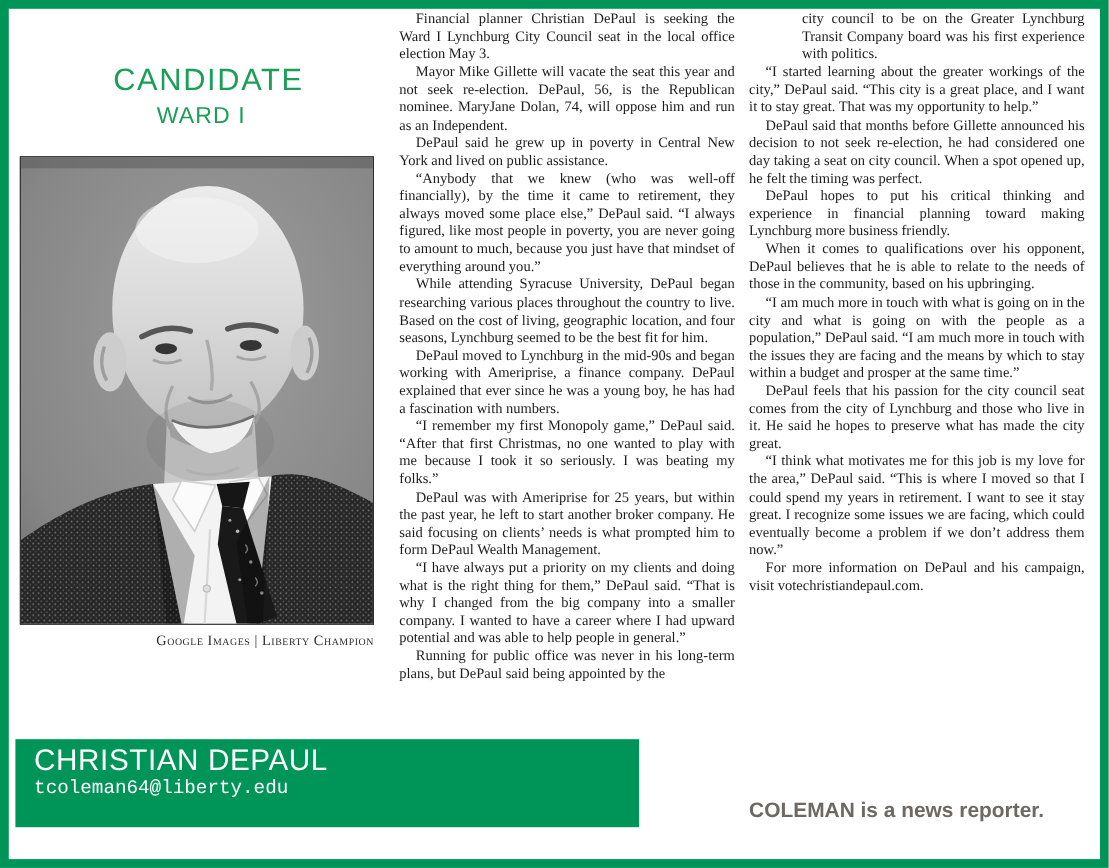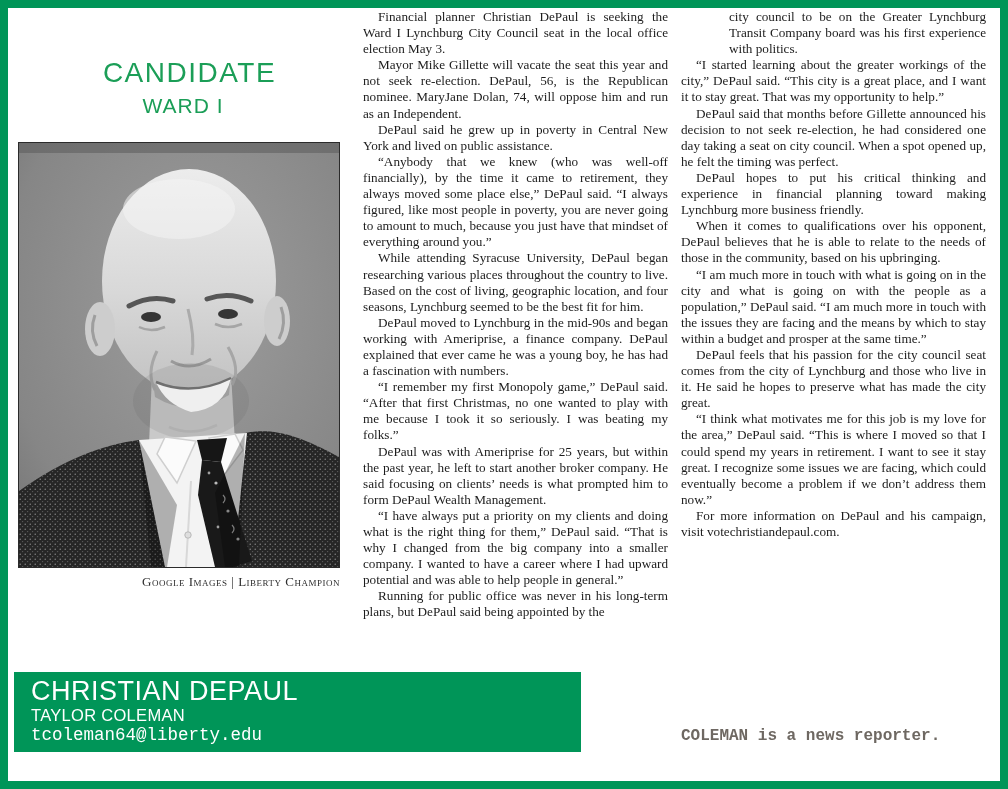--- a/index.html
+++ b/index.html
@@ -61,22 +61,22 @@
     background:#009558;
     color:#ffffff;
     font-family:"Liberation Sans", sans-serif;
     padding:5px 0 0 17px;
   }
   .banner .name   { font-size:27px; line-height:29px; font-weight:400; letter-spacing:0.5px; }
   .banner .author { font-size:16.5px; line-height:18px; font-weight:400; letter-spacing:0.3px; }
   .banner .email  { font-size:17.5px; line-height:22px; font-weight:400;font-family:Liberation Mono, monospace; }
   .reporter-note {
     position:absolute; left:673px; top:719px;
-    font-family:Liberation Mono, monospace;
-    font-size:16px; font-weight:700;
+    font-family:Liberation Sans, sans-serif;
+    font-size:19px; font-weight:700;
     color:#6e6862;
   }
 </style>
 </head>
 <body>
 
 <div class="page">
 
   <div class="kicker">CANDIDATE</div>
   <div class="ward">WARD I</div>
@@ -159,39 +159,38 @@
     </svg>
   </div>
   <div class="photo-credit">Google Images | Liberty Champion</div>
 
   <div class="col col-1">
     <p>Financial planner Christian DePaul is seeking the Ward I Lynchburg City Council seat in the local office election May 3.</p>
     <p>Mayor Mike Gillette will vacate the seat this year and not seek re-election. DePaul, 56, is the Republican nominee. MaryJane Dolan, 74, will oppose him and run as an Independent.</p>
     <p>DePaul said he grew up in poverty in Central New York and lived on public assistance.</p>
     <p>“Anybody that we knew (who was well-off financially), by the time it came to retirement, they always moved some place else,” DePaul said. “I always figured, like most people in poverty, you are never going to amount to much, because you just have that mindset of everything around you.”</p>
     <p>While attending Syracuse University, DePaul began researching various places throughout the country to live. Based on the cost of living, geographic location, and four seasons, Lynchburg seemed to be the best fit for him.</p>
-    <p>DePaul moved to Lynchburg in the mid-90s and began working with Ameriprise, a finance company. DePaul explained that ever came he was a young boy, he has had a fascination with numbers.</p>
+    <p>DePaul moved to Lynchburg in the mid-90s and began working with Ameriprise, a finance company. DePaul explained that ever since he was a young boy, he has had a fascination with numbers.</p>
     <p>“I remember my first Monopoly game,” DePaul said. “After that first Christmas, no one wanted to play with me because I took it so seriously. I was beating my folks.”</p>
     <p>DePaul was with Ameriprise for 25 years, but within the past year, he left to start another broker company. He said focusing on clients’ needs is what prompted him to form DePaul Wealth Management.</p>
     <p>“I have always put a priority on my clients and doing what is the right thing for them,” DePaul said. “That is why I changed from the big company into a smaller company. I wanted to have a career where I had upward potential and was able to help people in general.”</p>
     <p>Running for public office was never in his long-term plans, but DePaul said being appointed by the</p>
   </div>
 
   <div class="col col-2">
     <p class="cont">city council to be on the Greater Lynchburg Transit Company board was his first experience with politics.</p>
     <p>“I started learning about the greater workings of the city,” DePaul said. “This city is a great place, and I want it to stay great. That was my opportunity to help.”</p>
     <p>DePaul said that months before Gillette announced his decision to not seek re-election, he had considered one day taking a seat on city council. When a spot opened up, he felt the timing was perfect.</p>
     <p>DePaul hopes to put his critical thinking and experience in financial planning toward making Lynchburg more business friendly.</p>
     <p>When it comes to qualifications over his opponent, DePaul believes that he is able to relate to the needs of those in the community, based on his upbringing.</p>
     <p>“I am much more in touch with what is going on in the city and what is going on with the people as a population,” DePaul said. “I am much more in touch with the issues they are facing and the means by which to stay within a budget and prosper at the same time.”</p>
     <p>DePaul feels that his passion for the city council seat comes from the city of Lynchburg and those who live in it. He said he hopes to preserve what has made the city great.</p>
     <p>“I think what motivates me for this job is my love for the area,” DePaul said. “This is where I moved so that I could spend my years in retirement. I want to see it stay great. I recognize some issues we are facing, which could eventually become a problem if we don’t address them now.”</p>
     <p>For more information on DePaul and his campaign, visit votechristiandepaul.com.</p>
   </div>
 
   <div class="banner">
     <div class="name">CHRISTIAN DEPAUL</div>
-    <div class="author">TAYLOR COLEMAN</div>
     <div class="email">tcoleman64@liberty.edu</div>
   </div>
   <div class="reporter-note">COLEMAN is a news reporter.</div>
 
 </div>
 
 </body></html>

